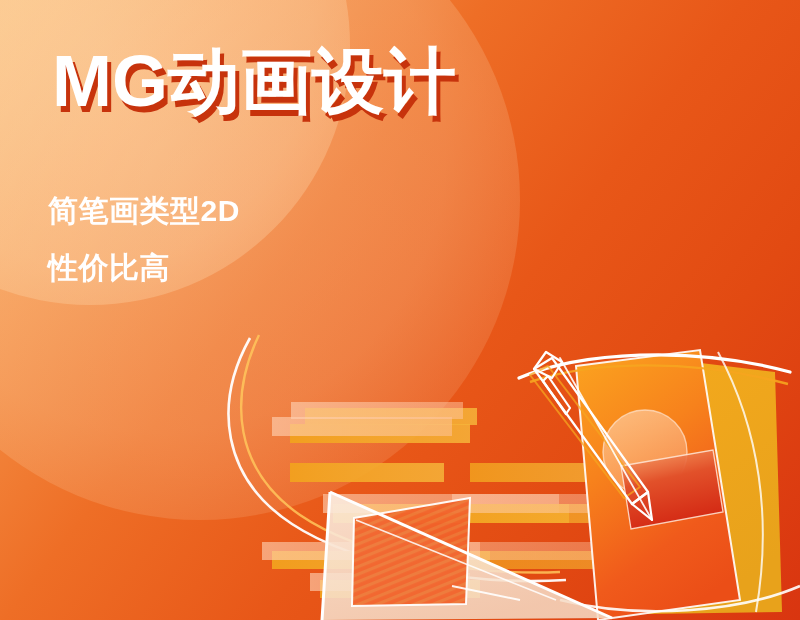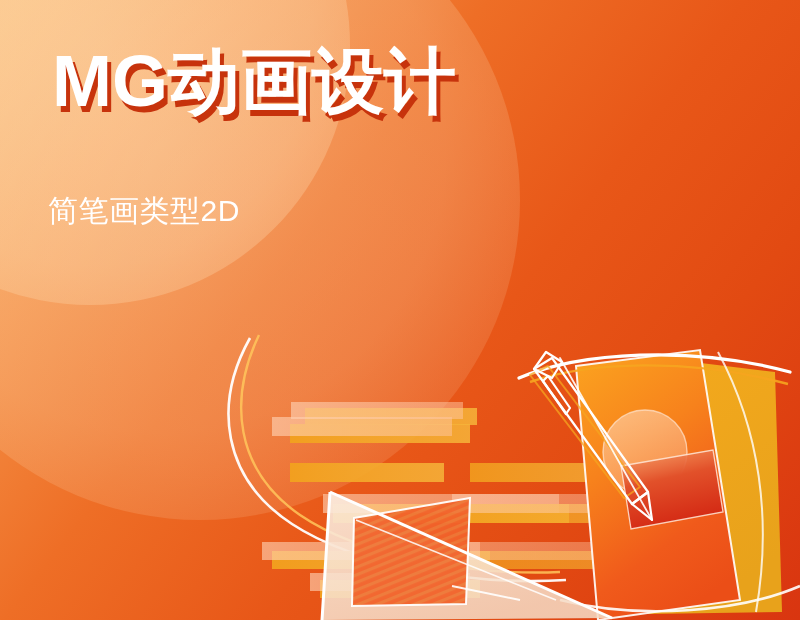--- a/index.html
+++ b/index.html
@@ -35,21 +35,21 @@
     font-size:72px;font-weight:bold;color:#FFFFFF;
     letter-spacing:0px;line-height:1;
     text-shadow:4px 6px 0 #C7330C;
     white-space:nowrap;
     z-index:40;
   }
 
   
   #subtitles{position:absolute;left:48px;top:182px;z-index:40;}
   .sub-line{
-    font-size:30px;color:#FFFFFF;font-weight:400;
+    font-size:30px;color:#FFFFFF;font-weight:700;
     line-height:57px;white-space:nowrap;
     letter-spacing:.5px;
   }
 
   svg.art{position:absolute;left:0;top:0;width:800px;height:620px;}
 </style>
 </head>
 <body>
 
 <div id="banner">
@@ -181,15 +181,16 @@
       <path d="M330,492 L322,620" fill="none" stroke="#FFFFFF" stroke-width="3"></path>
       <path d="M356,520 L556,600" fill="none" stroke="#FFFFFF" stroke-width="1.6" stroke-opacity=".85"></path>
       <path d="M452,586 L520,600" fill="none" stroke="#FFFFFF" stroke-width="2" stroke-opacity=".9"></path>
     </g>
   </svg>
 
   <div id="title">MG动画设计</div>
 
   <div id="subtitles">
     <div class="sub-line">简笔画类型2D</div>
+    <div class="sub-line">性价比高</div>
   </div>
 
 </div>
 
 </body></html>

